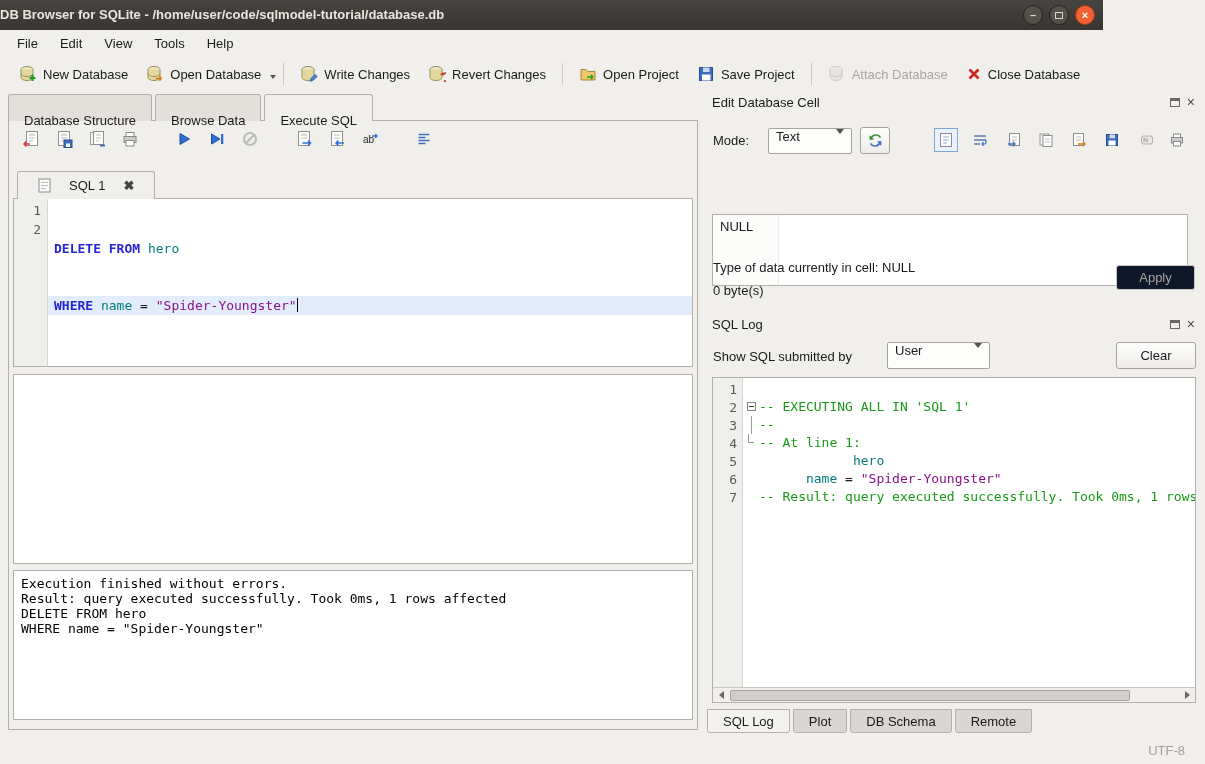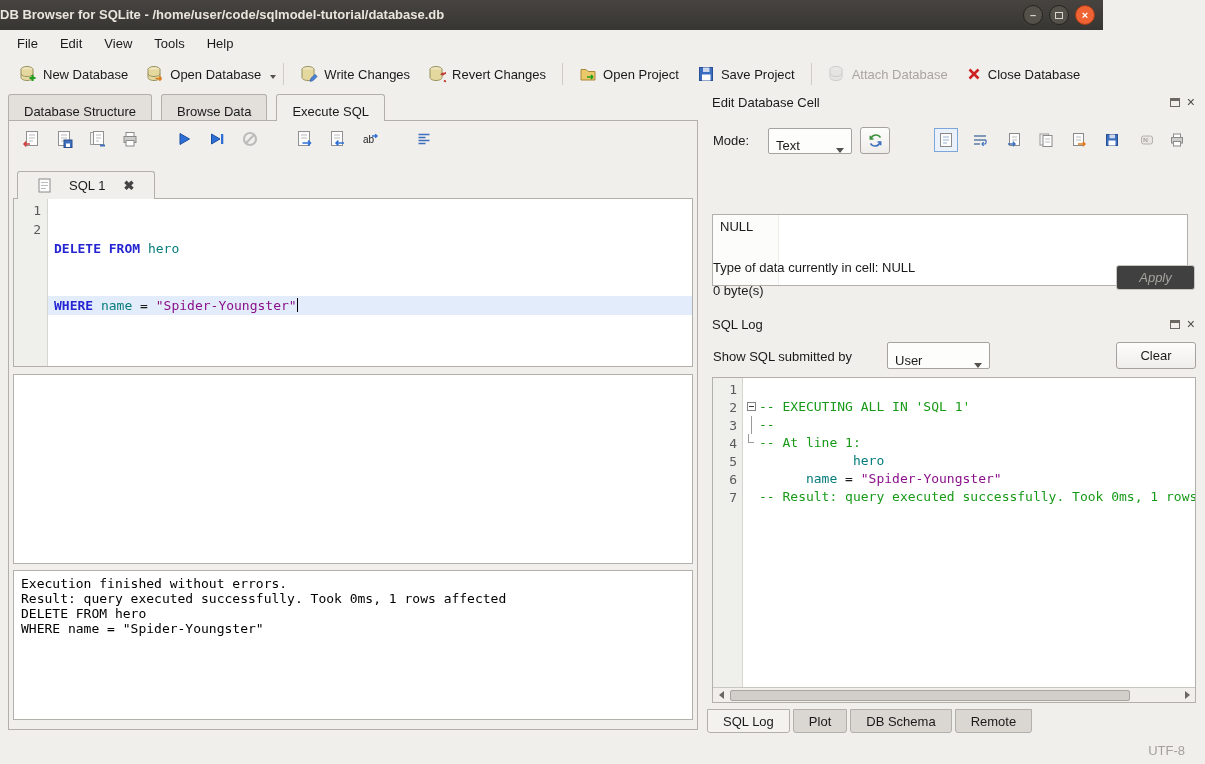--- a/index.html
+++ b/index.html
@@ -28,22 +28,22 @@
     background:#f1efec; display:flex; align-items:center; padding-left:10px; }
   .tbtn { display:flex; align-items:center; gap:6px; padding:4px 9px; white-space:nowrap; }
   .tbtn.disabled { color:#a9a6a1; }
   .tbtn.disabled svg { opacity:.45; filter:grayscale(1); }
   .tsep { width:1px; height:22px; background:#cfccc7; margin:0 7px; }
   .darr { width:0; height:0; border-left:4px solid transparent; border-right:4px solid transparent;
     border-top:5px solid #55524e; }
   .darr.sm { border-left-width:3px; border-right-width:3px; border-top-width:4px; margin-top:6px; }
   
   .tabs { position:absolute; left:8px; top:94px; display:flex; z-index:3; }
-  .tab { height:26px; line-height:25px; padding:4px 15px; background:#e3e0dc;
-    border:1px solid #b3b0ac; border-bottom:none; border-radius:3px 3px 0 0; margin-right:9px; }
+  .tab { height:26px; line-height:25px; padding:13px 15px; background:#e3e0dc;
+    border:1px solid #b3b0ac; border-bottom:none; border-radius:3px 3px 0 0; margin-right:3px; }
   .tab.active { background:#f1efec; height:27px; }
   
   .panel { position:absolute; left:8px; top:120px; width:690px; height:610px;
     border:1px solid #b3b0ac; background:#f1efec; }
   .edtoolbar { position:absolute; left:10px; top:6px; display:flex; align-items:center; gap:9px; }
   .itbn { width:24px; height:24px; display:flex; align-items:center; justify-content:center; }
   .igap { width:12px; }
   .sqltab { position:absolute; left:8px; top:50px; height:28px; display:flex; align-items:center;
     gap:18px; padding:0 20px; background:#f1efec; border:1px solid #b3b0ac; border-bottom:none;
     border-radius:3px 3px 0 0; z-index:2; }
@@ -67,25 +67,25 @@
     border:1px solid #b3b0ac; font:13px "DejaVu Sans Mono", monospace; line-height:15px;
     padding:5px 7px; overflow:hidden; color:#000; }
   .msgbox div { white-space:pre; }
   
   .dockhead { position:absolute; left:712px; width:487px; height:20px; display:flex;
     align-items:center; justify-content:space-between; }
   .dock-btns { display:flex; align-items:center; gap:7px; padding-right:4px; }
   .dico-float { width:10px; height:9px; border:1px solid #6b6862; border-top-width:3px; }
   .dico-close { font-size:14px; line-height:10px; color:#4a4844; }
   .combo { position:absolute; height:26px; background:#fdfdfc; border:1px solid #a6a29d;
-    border-radius:2px; display:flex; align-items:flex-end; justify-content:space-between;
+    border-radius:2px; display:flex; align-items:flex-start; justify-content:space-between;
     padding:0 7px; }
   .pbtn { position:absolute; border:1px solid #a6a29d; border-radius:3px; text-align:center;
     background:linear-gradient(#fdfdfc,#efedea); }
-  .pbtn.disabled { background:#404040; border-color:#c9c6c1; color:#a7a4a0;font-style:italic; }
+  .pbtn.disabled { background:#0f172a; border-color:#c9c6c1; color:#a7a4a0; }
   .cicon { position:absolute; width:24px; height:24px; display:flex; align-items:center;
     justify-content:center; }
   .cicon.focused { border:1px solid #7da7d9; background:#eaf1fa; }
   .cellbox { position:absolute; left:712px; top:170px; width:476px; height:72px; background:#fff;
     border:1px solid #b3b0ac; display:flex;margin-top:44px; }
   .cellgutter { width:66px; border-right:1px solid #ececea; background:#fcfcfb; padding:4px 7px; }
   .logbox { position:absolute; left:712px; top:377px; width:484px; height:326px; background:#fff;
     border:1px solid #b3b0ac; overflow:hidden; }
   .loginner { position:absolute; left:0; top:0; right:0; bottom:15px; display:flex;
     font:13px "DejaVu Sans Mono", monospace; }

